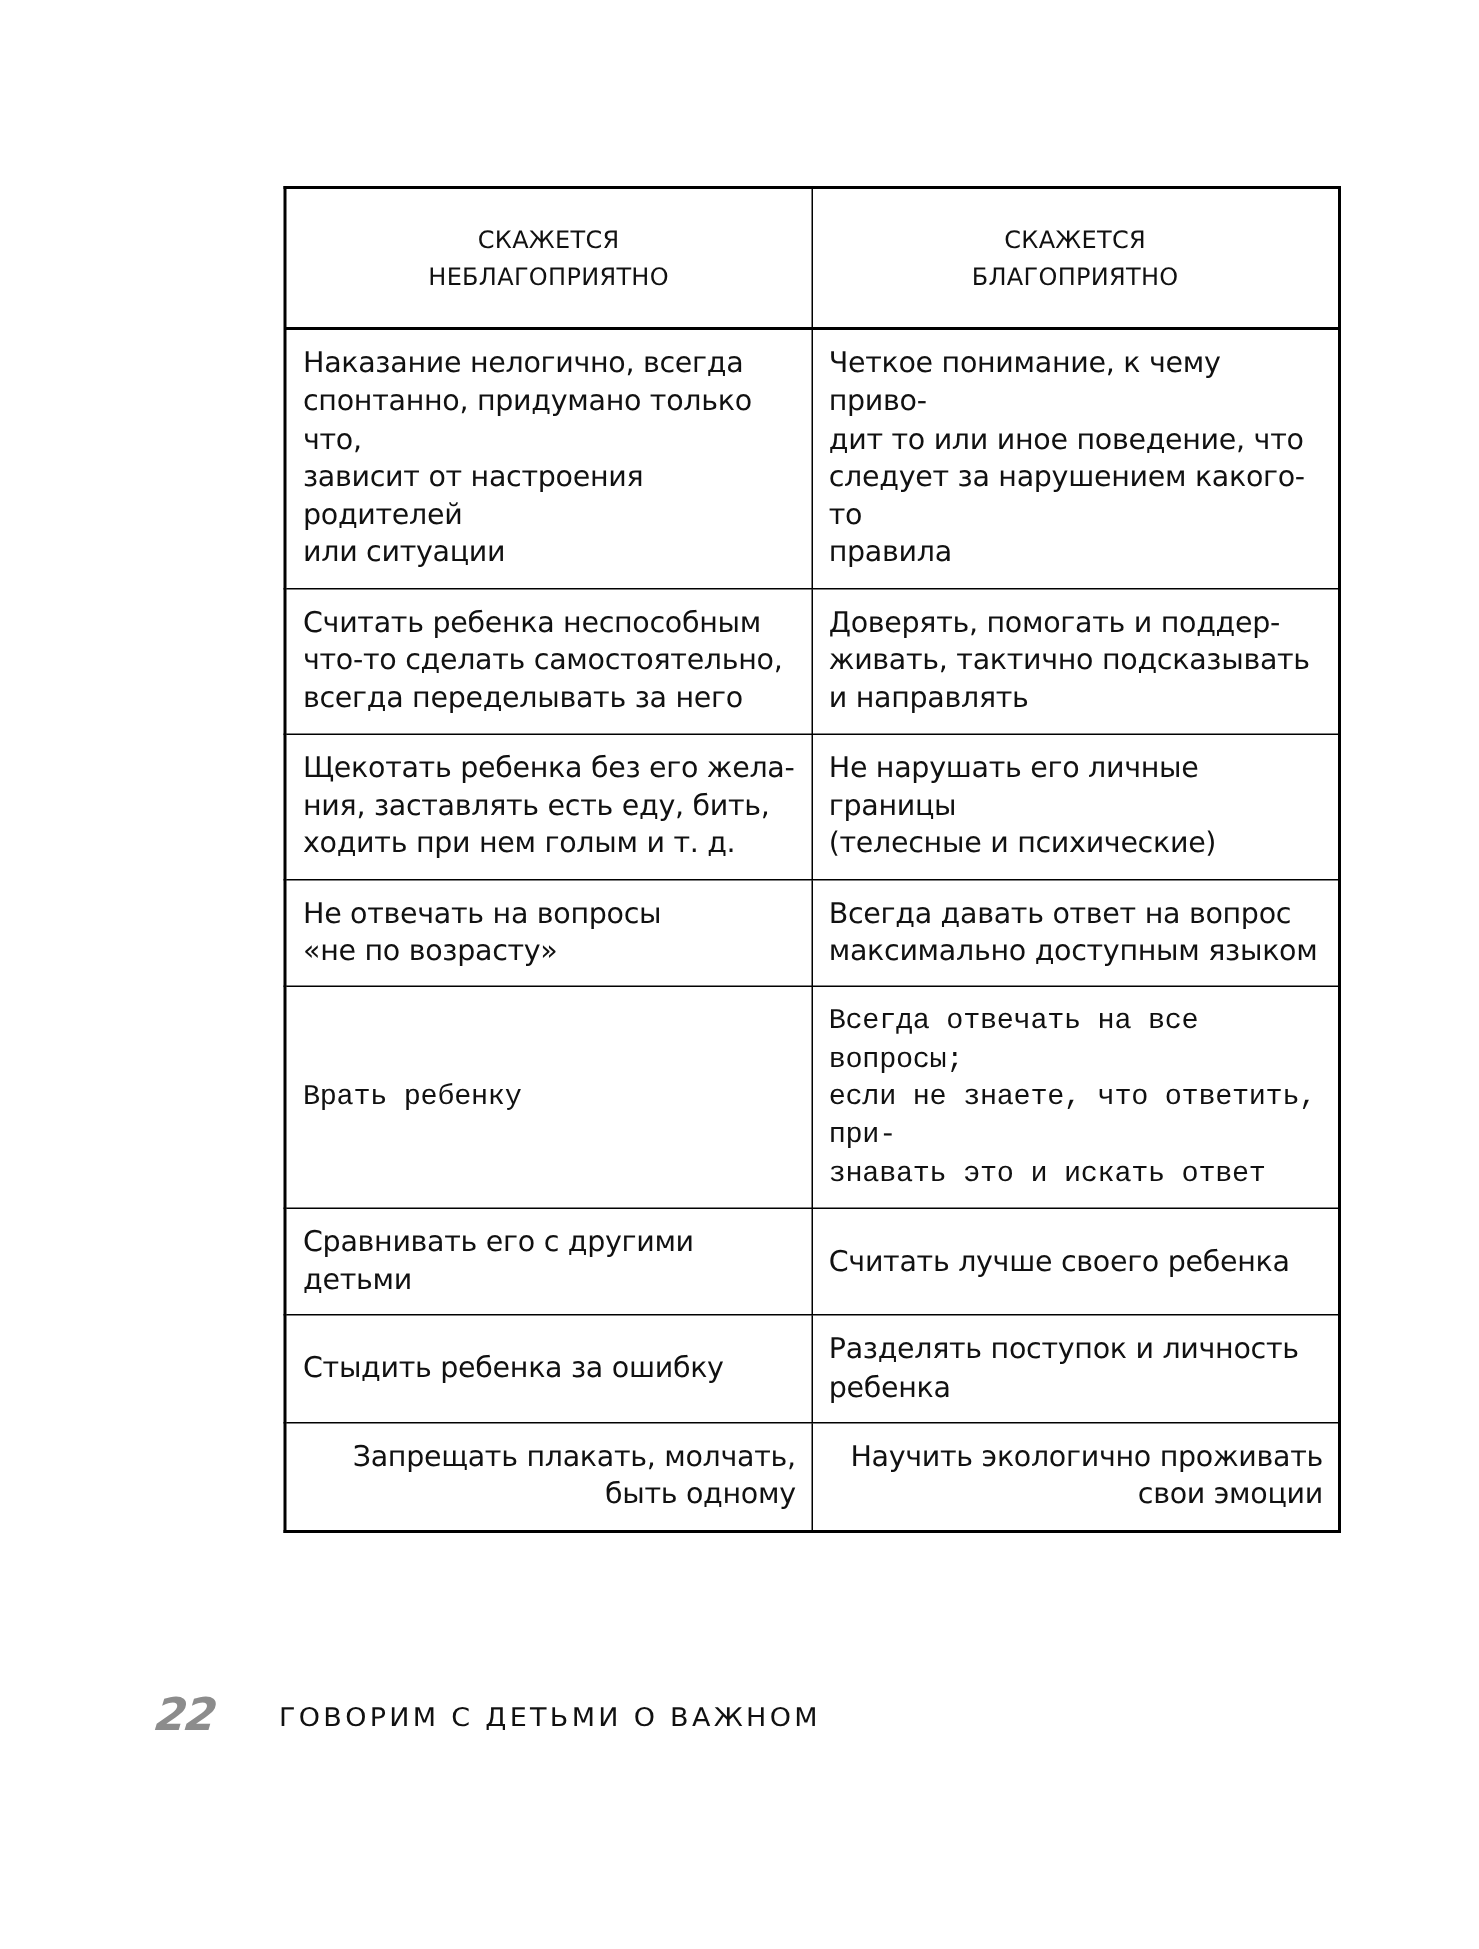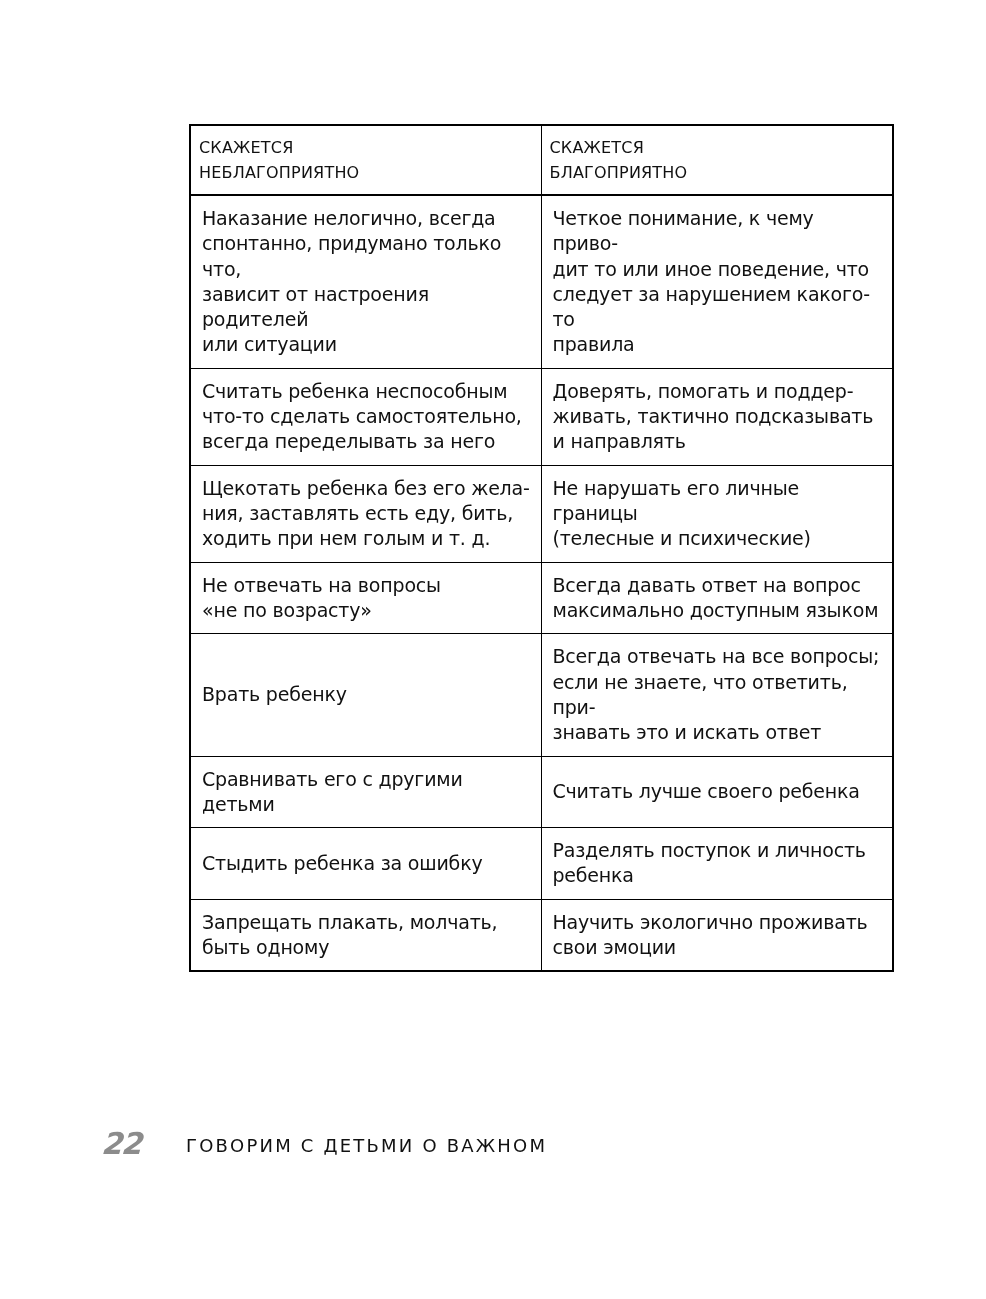--- a/index.html
+++ b/index.html
@@ -28,44 +28,44 @@
     .page-table col.c2 { width: 352px; }
     .page-table th, .page-table td {
       border-left: 1.5px solid #000;
       border-right: 1.5px solid #000;
       vertical-align: middle;
     }
     .page-table th {
       font-weight: normal;
       font-size: 16px;
       line-height: 25px;
-      text-align: left;
+      text-align: center;
       height: 68px;
-      padding: 0 8px;
+      padding: 12px 8px;
       border-bottom: 2.5px solid #000;
       letter-spacing: 0.2px;
     }
     .page-table td {
       font-size: 19px;
       line-height: 25.3px;
       text-align: left;
       padding: 10px 10px 10px 11px;
       border-bottom: 1.6px solid #000;
       letter-spacing: -0.2px;
     }
     .page-table tr.r1 td { height: 100px; }
     .page-table tr.r2 td { height: 76px; margin-left: 36px; }
     .page-table tr.r3 td { height: 76px; }
     .page-table tr.r4 td { height: 50px; }
-    .page-table tr.r5 td { height: 76px; }
+    .page-table tr.r5 td { height: 76px; font-family: Liberation Mono, monospace; }
     .page-table tr.r6 td { height: 24px; }
     .page-table tr.r7 td { height: 101px; }
     .page-table tr.r8 td { height: 50px; }
     .page-table tr.r9 td { height: 76px; }
-    .page-table tr.r10 td { height: 50px; border-bottom: none; }
+    .page-table tr.r10 td { height: 50px; border-bottom: none; text-align: right; }
     .cell-text { white-space: pre-line; display: block; }
     .head-text { white-space: pre-line; display: block; }
 
     .footer {
       position: absolute;
       left: 104px;
       top: 1126px;
       display: flex;
       align-items: center;
     }

